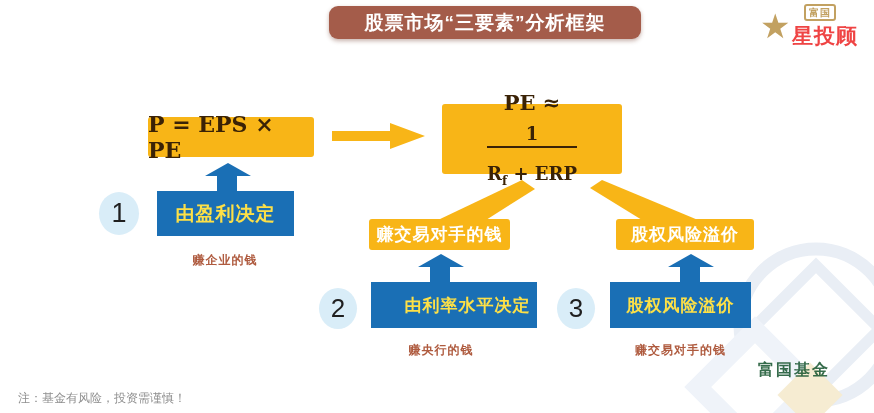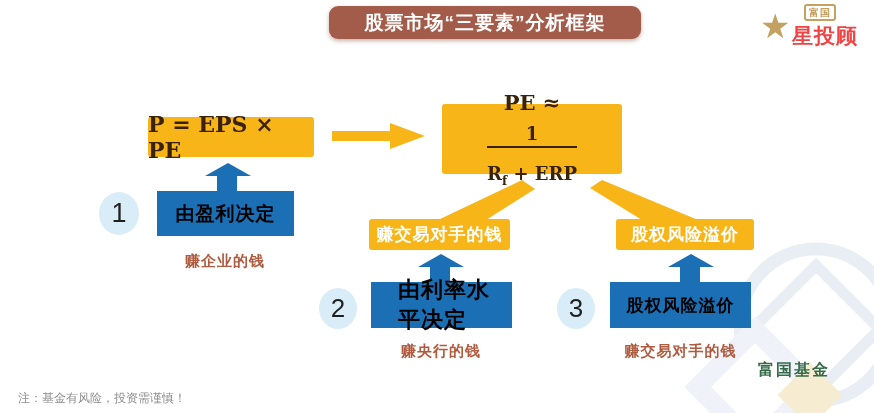--- a/index.html
+++ b/index.html
@@ -51,39 +51,39 @@
   
   .ylabel{
     position:absolute; background:#F8B517; color:#fff; font-weight:bold;
     border-radius:3px; text-align:center; z-index:2; font-size:17px; letter-spacing:1px;
   }
   .yl1{ left:369px; top:219px; width:141px; height:31px; line-height:31px; }
   .yl2{ left:616px; top:219px; width:138px; height:31px; line-height:31px; }
 
   
   .bbox{
-    position:absolute; background:#1A6FB5; color:#000000; font-weight:bold;
+    position:absolute; background:#1A6FB5; color:#fde047; font-weight:bold;
     display:flex; align-items:center; justify-content:center; letter-spacing:1px; z-index:2;
   }
   .bb1{ left:157px; top:191px; width:137px; height:45px; font-size:19px; }
-  .bb2{ left:371px; top:282px; width:141px; height:46px; font-size:22px;padding-left:27px; }
+  .bb2{ left:371px; top:282px; width:166px; height:46px; font-size:17px;padding-left:27px; }
   .bb3{ left:610px; top:282px; width:141px; height:46px; font-size:17px; }
 
   
   .numc{
     position:absolute; background:#D9EDF8; border-radius:50%;
     display:flex; align-items:center; justify-content:center;
     color:#1f1f1f; z-index:2;
   }
   .c1{ left:99px;  top:192px; width:40px; height:43px; font-size:27px; }
   .c2{ left:319px; top:288px; width:38px; height:41px; font-size:26px; }
   .c3{ left:557px; top:288px; width:38px; height:41px; font-size:26px; }
 
   
-  .money{ position:absolute; color:#AF5B3F; font-weight:bold; font-size:15px; text-align:center; letter-spacing:1px; z-index:2; }
+  .money{ position:absolute; color:#AF5B3F; font-weight:bold; font-size:12px; text-align:center; letter-spacing:1px; z-index:2; }
   .m1{ left:150px; top:252px; width:150px; }
   .m2{ left:366px; top:342px; width:150px; }
   .m3{ left:593px; top:342px; width:175px; }
 
   
   .footnote{ position:absolute; left:18px; top:390px; font-size:12px; color:#8F8F8F; z-index:2; }
 
   
   .wm-svg{ position:absolute; left:640px; top:225px; width:234px; height:188px; z-index:0; }
   .wm-text{

